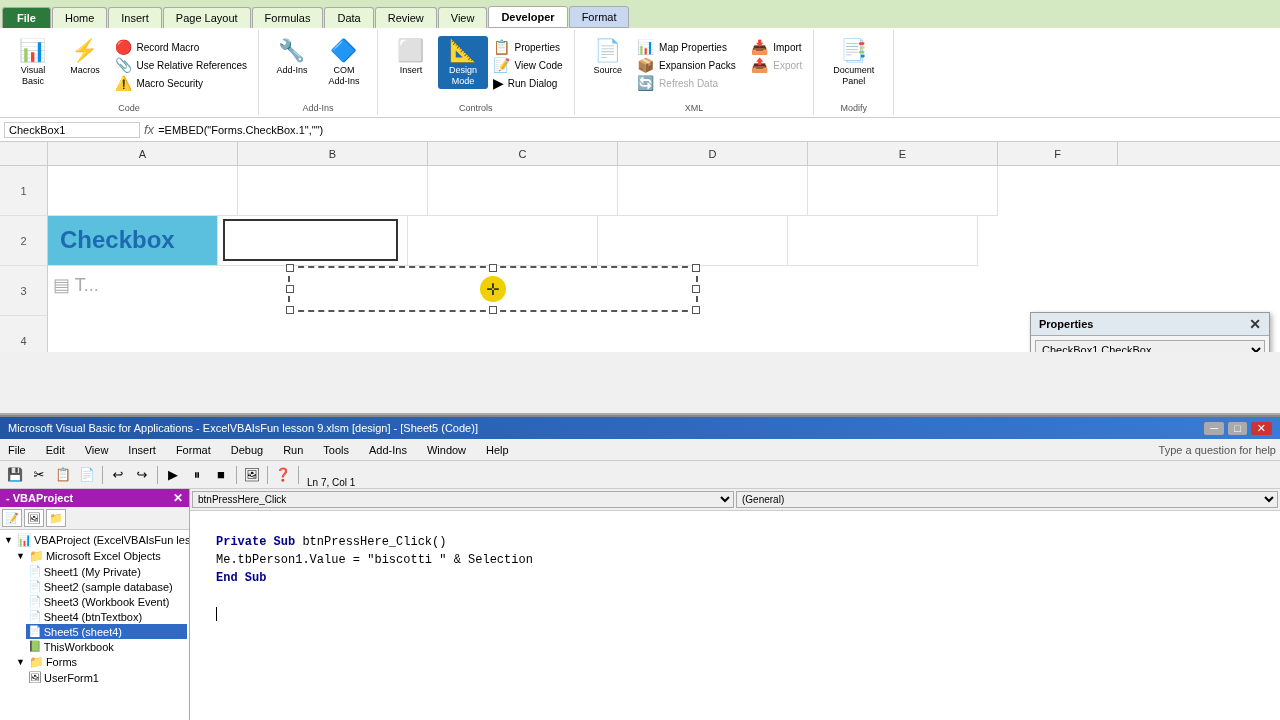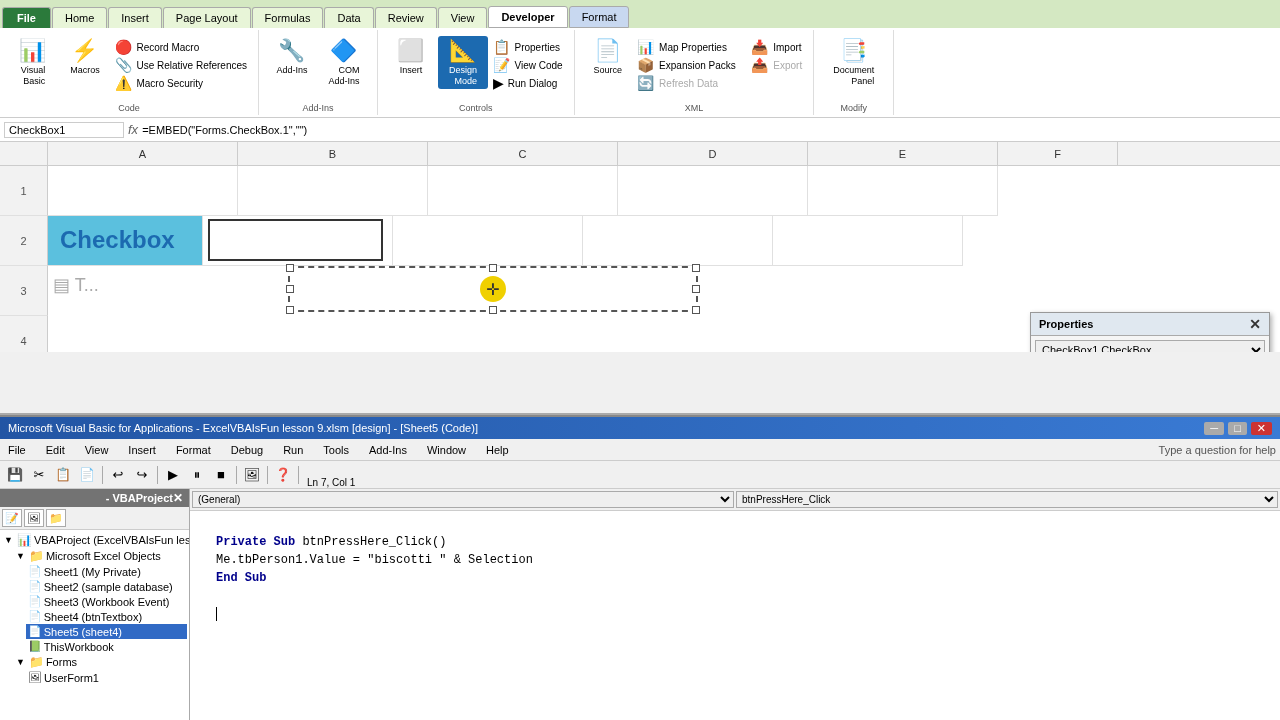--- a/index.html
+++ b/index.html
@@ -16,30 +16,30 @@
     .tab.developer-tab { background: #fff; color: #000; border: 1px solid #aaa; }
     .tab.format-tab { background: #c8d8f0; border: 1px solid #aaa; }
 
     
     .ribbon { background: #fff; border-bottom: 1px solid #ccc; display: flex; height: 90px; padding: 2px 0; }
     .ribbon-group { border-right: 1px solid #ddd; padding: 4px 8px; display: flex; flex-direction: column; align-items: center; min-width: 60px; position: relative; }
     .ribbon-group-label { font-size: 9px; color: #555; position: absolute; bottom: 2px; left: 0; right: 0; text-align: center; }
     .ribbon-items { display: flex; gap: 2px; flex: 1; align-items: flex-start; padding-top: 2px; }
     .ribbon-btn { display: flex; flex-direction: column; align-items: center; cursor: pointer; padding: 2px 4px; border-radius: 3px; min-width: 50px; }
     .ribbon-btn .icon { font-size: 22px; margin-bottom: 1px; }
-    .ribbon-btn .label { font-size: 9px; text-align: right; line-height: 1.2; }
+    .ribbon-btn .label { font-size: 9px; text-align: center; line-height: 1.2; }
     .ribbon-col { display: flex; flex-direction: column; gap: 0px; }
     .ribbon-col-item { display: flex; align-items: center; gap: 4px; cursor: pointer; padding: 1px 3px; font-size: 10px; border-radius: 2px; white-space: nowrap; }
     .ribbon-col-item .sm-icon { font-size: 14px; }
     .design-btn { background: #1c6ab0; color: white; border-radius: 3px; }
     .design-btn .label { color: white; }
 
     
     .formula-bar { display: flex; align-items: center; height: 24px; background: #fff; border-bottom: 1px solid #ccc; padding: 0 4px; gap: 4px; }
-    .name-box { width: 120px; border: 1px solid #ccc; padding: 1px 4px; font-size: 11px; }
+    .name-box { width: 136px; border: 1px solid #ccc; padding: 1px 4px; font-size: 11px; }
     .formula-input { flex: 1; border: none; outline: none; font-size: 11px; }
 
     
     .spreadsheet { background: #fff; position: relative; }
     .col-headers { position: absolute; left: 48px; top: 0; right: 0; height: 24px; background: #f2f2f2; border-bottom: 1px solid #ccc; display: flex; }
     .col-header { border-right: 1px solid #ccc; text-align: center; line-height: 24px; font-size: 11px; color: #333; }
     .col-a { width: 190px; }
     .col-b { width: 190px; }
     .col-c { width: 190px; }
     .col-d { width: 190px; }
@@ -60,21 +60,21 @@
     .vba-title-bar { background: linear-gradient(to right, #2255a4, #3a7bd5); color: white; padding: 3px 8px; font-size: 11px; display: flex; justify-content: space-between; align-items: center; height: 22px; }
     .vba-menu-bar { display: flex; background: #f0f0f0; padding: 2px 4px; gap: 12px; border-bottom: 1px solid #ccc; height: 22px; align-items: center; }
     .vba-menu-item { font-size: 11px; cursor: pointer; padding: 1px 4px; }
     .vba-toolbar { display: flex; background: #f0f0f0; padding: 2px 4px; gap: 2px; border-bottom: 1px solid #ccc; height: 28px; align-items: center; }
     .vba-tool-btn { width: 22px; height: 22px; border: 1px solid transparent; display: flex; align-items: center; justify-content: center; cursor: pointer; font-size: 13px; border-radius: 2px; }
     .vba-separator { width: 1px; height: 18px; background: #aaa; margin: 0 2px; }
     .vba-content { display: flex; flex: 1; overflow: hidden; }
 
     
     .project-panel { width: 190px; background: #fff; border-right: 1px solid #aaa; display: flex; flex-direction: column; }
-    .project-title { background: #737373; color: white; padding: 2px 6px; font-size: 11px; font-weight: bold; display: flex; justify-content: flex-end; align-items: center; }
+    .project-title { background: #a21caf; color: white; padding: 2px 6px; font-size: 11px; font-weight: bold; display: flex; justify-content: space-between; align-items: center; }
     .project-close { cursor: pointer; font-size: 12px; }
     .project-toolbar { display: flex; gap: 2px; padding: 2px; border-bottom: 1px solid #ccc; background: #f0f0f0; }
     .proj-btn { width: 20px; height: 18px; border: 1px solid #aaa; background: white; display: flex; align-items: center; justify-content: center; cursor: pointer; font-size: 11px; }
     .project-tree { flex: 1; overflow-y: auto; padding: 2px; font-size: 11px; }
     .tree-item { display: flex; align-items: center; gap: 2px; padding: 1px 2px; cursor: pointer; white-space: nowrap; }
     .tree-item.selected { background: #316ac5; color: white; }
     .tree-indent { padding-left: 12px; }
     .tree-expand { font-size: 9px; margin-right: 2px; }
     .tree-icon { font-size: 12px; }
 
@@ -254,21 +254,21 @@
       <div style="width:190px; border-right:1px solid #e0e0e0; border-bottom:1px solid #e0e0e0;"></div>
       <div style="width:190px; border-right:1px solid #e0e0e0; border-bottom:1px solid #e0e0e0;"></div>
       <div style="width:190px; border-right:1px solid #e0e0e0; border-bottom:1px solid #e0e0e0;"></div>
       <div style="width:190px; border-right:1px solid #e0e0e0; border-bottom:1px solid #e0e0e0;"></div>
       <div style="width:190px; border-right:1px solid #e0e0e0; border-bottom:1px solid #e0e0e0;"></div>
     </div>
 
     <div style="position:absolute; left:0; top:74px; display:flex; height:50px;">
       <div class="row-num">2</div>
 
-      <div style="width:155px; border-right:1px solid #e0e0e0; border-bottom:1px solid #e0e0e0; background:#5bc0de;">
+      <div style="width:170px; border-right:1px solid #e0e0e0; border-bottom:1px solid #e0e0e0; background:#5bc0de;">
         <div class="checkbox-label">Checkbox</div>
       </div>
 
       <div style="width:190px; border-right:1px solid #e0e0e0; border-bottom:1px solid #e0e0e0; position:relative;">
         <div style="position:absolute; left:5px; top:3px; width:175px; height:42px; border:2px solid #333;"></div>
       </div>
       <div style="width:190px; border-right:1px solid #e0e0e0; border-bottom:1px solid #e0e0e0;"></div>
       <div style="width:190px; border-right:1px solid #e0e0e0; border-bottom:1px solid #e0e0e0;"></div>
       <div style="width:190px; border-right:1px solid #e0e0e0; border-bottom:1px solid #e0e0e0;"></div>
     </div>
@@ -428,24 +428,24 @@
               <span>UserForm1</span>
             </div>
           </div>
         </div>
       </div>
     </div>
 
     <div class="code-editor">
       <div class="code-dropdowns">
         <select class="code-dropdown">
-          <option>(General)</option>
+          <option>btnPressHere_Click</option>
         </select>
         <select class="code-dropdown">
-          <option>btnPressHere_Click</option>
+          <option>(General)</option>
         </select>
       </div>
       <div class="code-area">
         <div class="code-line">&nbsp;</div>
         <div class="code-line"><span class="kw">Private Sub</span> btnPressHere_Click()</div>
         <div class="code-line">Me.tbPerson1.Value = "biscotti " &amp; Selection</div>
         <div class="code-line"><span class="kw">End Sub</span></div>
         <div class="code-line">&nbsp;</div>
         <div class="code-line"><span class="cursor"></span></div>
       </div>

